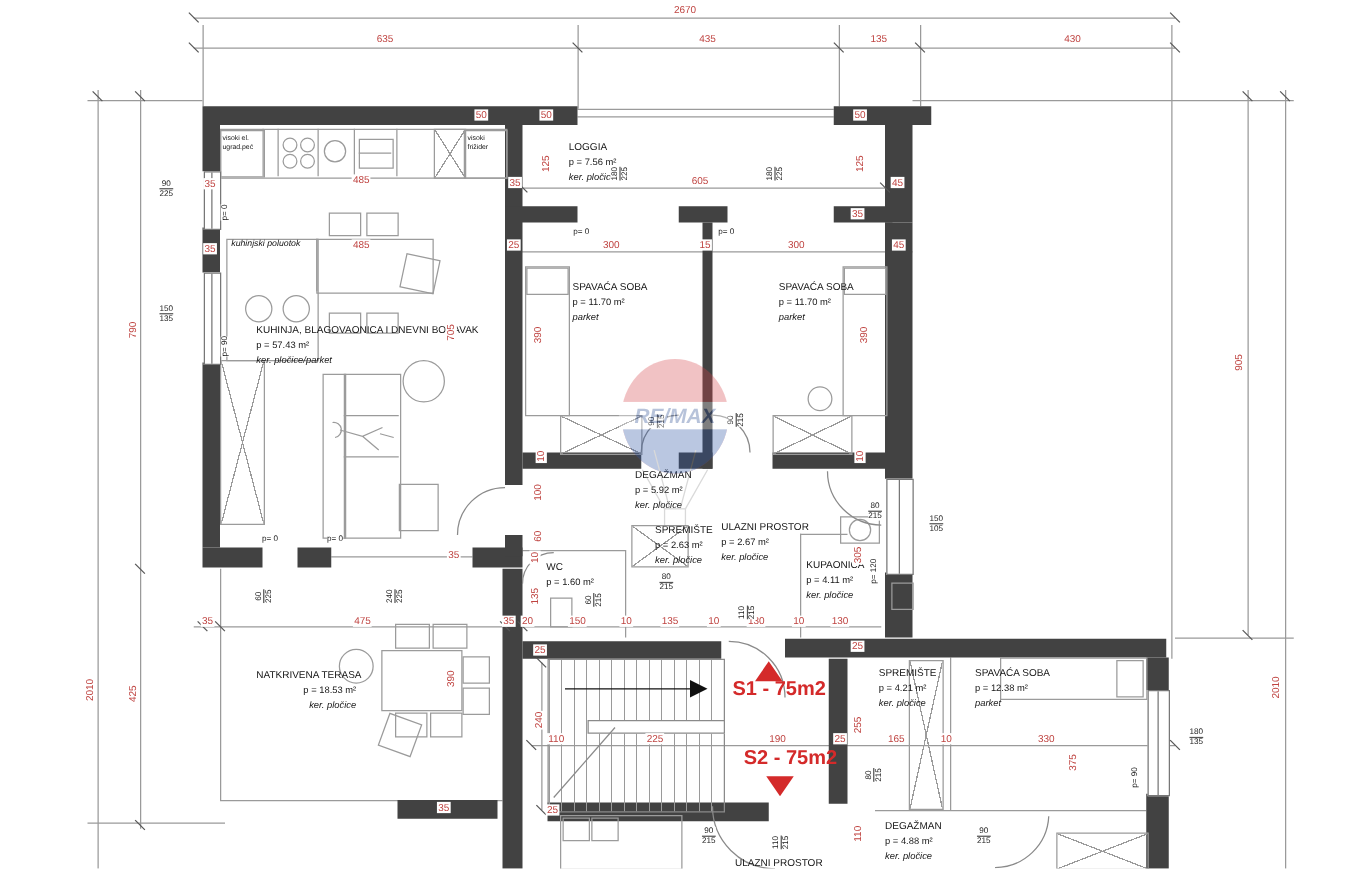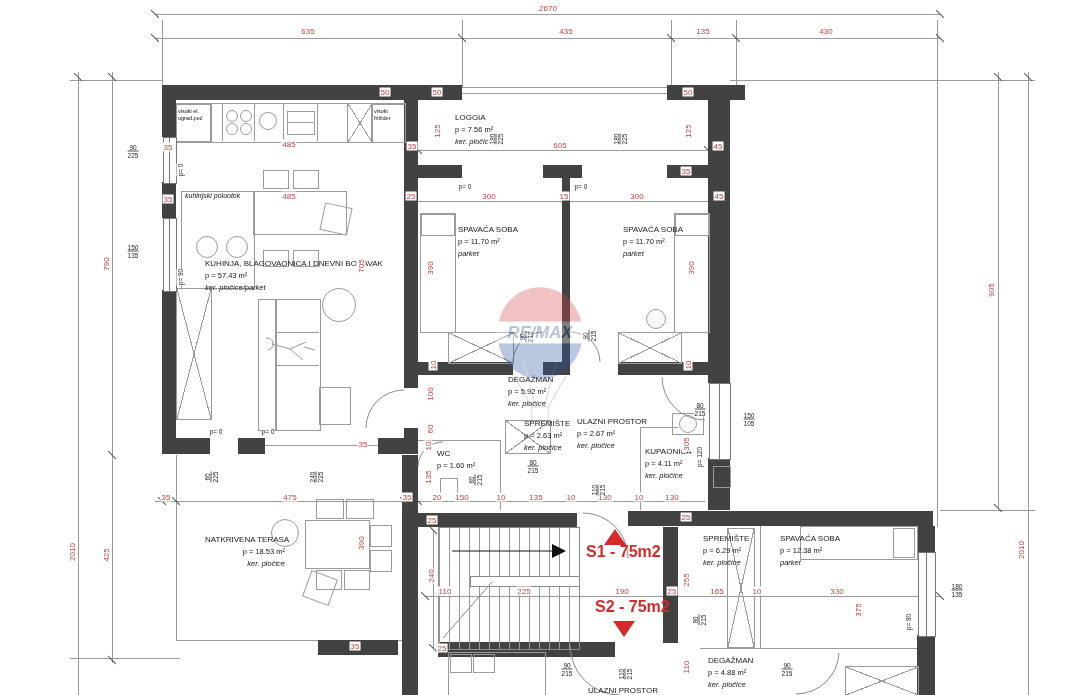--- a/index.html
+++ b/index.html
@@ -228,21 +228,21 @@
     <div class="tick" style="left: 418px; top: 150px;"></div>
     <div class="tick" style="left: 708px; top: 150px;"></div>
     <div class="tick" style="left: 433px; top: 530px;"></div>
     <div class="tick" style="left: 433px; top: 648px;"></div>
     <div class="tick" style="left: 425px; top: 596px;"></div>
     <div class="tick" style="left: 940px; top: 596px;"></div>
     <div class="rdim" style="left: 548px; top: 8px;">2670</div>
     <div class="rdim" style="left: 308px; top: 31px;">635</div>
     <div class="rdim" style="left: 566px; top: 31px;">435</div>
     <div class="rdim" style="left: 703px; top: 31px;">135</div>
-    <div class="rdim" style="left: 826px; top: 31px;">430</div>
+    <div class="rdim" style="left: 858px; top: 31px;">430</div>
     <div class="rdim rot" style="left: 72px; top: 552px;">2010</div>
     <div class="rdim rot" style="left: 106px; top: 264px;">790</div>
     <div class="rdim rot" style="left: 106px; top: 555px;">425</div>
     <div class="rdim rot" style="left: 991px; top: 290px;">905</div>
     <div class="rdim rot" style="left: 1021px; top: 550px;">2010</div>
     <div class="rdim" style="left: 289px; top: 144px;">485</div>
     <div class="rdim" style="left: 289px; top: 196px;">485</div>
     <div class="rdim rot" style="left: 361px; top: 266px;">705</div>
     <div class="rdim" style="left: 168px; top: 147px;">35</div>
     <div class="rdim" style="left: 168px; top: 199px;">35</div>
@@ -265,21 +265,21 @@
     <div class="rdim rot" style="left: 433px; top: 365px;">10</div>
     <div class="rdim rot" style="left: 688px; top: 365px;">10</div>
     <div class="rdim" style="left: 363px; top: 444px;">35</div>
     <div class="rdim rot" style="left: 430px; top: 394px;">100</div>
     <div class="rdim rot" style="left: 430px; top: 429px;">60</div>
     <div class="rdim rot" style="left: 428px; top: 446px;">10</div>
     <div class="rdim rot" style="left: 428px; top: 477px;">135</div>
     <div class="rdim" style="left: 166px; top: 497px;">35</div>
     <div class="rdim" style="left: 290px; top: 497px;">475</div>
     <div class="rdim" style="left: 407px; top: 497px;">35</div>
-    <div class="rdim" style="left: 437px; top: 497px;">20</div>
+    <div class="rdim" style="left: 422px; top: 497px;">20</div>
     <div class="rdim" style="left: 462px; top: 497px;">150</div>
     <div class="rdim" style="left: 501px; top: 497px;">10</div>
     <div class="rdim" style="left: 536px; top: 497px;">135</div>
     <div class="rdim" style="left: 571px; top: 497px;">10</div>
     <div class="rdim" style="left: 605px; top: 497px;">130</div>
     <div class="rdim" style="left: 639px; top: 497px;">10</div>
     <div class="rdim" style="left: 672px; top: 497px;">130</div>
     <div class="rdim rot" style="left: 686px; top: 444px;">305</div>
     <div class="rdim rot" style="left: 361px; top: 543px;">390</div>
     <div class="rdim" style="left: 432px; top: 520px;">25</div>
@@ -367,21 +367,21 @@
       <span class="ar">p = 4.11 m²</span>
       <span class="fl">ker. pločice</span>
     </div>
     <div class="room right" style="left: 205px; top: 534px; width: 80px;">
       <span class="nm">NATKRIVENA TERASA</span>
       <span class="ar">p = 18.53 m²</span>
       <span class="fl">ker. pločice</span>
     </div>
     <div class="room" style="left: 703px; top: 533px;">
       <span class="nm">SPREMIŠTE</span>
-      <span class="ar">p = 6.29 m²</span>
+      <span class="ar">p = 4.21 m²</span>
       <span class="fl">ker. pločice</span>
     </div>
     <div class="room" style="left: 780px; top: 533px;">
       <span class="nm">SPAVAĆA SOBA</span>
       <span class="ar">p = 12.38 m²</span>
       <span class="fl">parket</span>
     </div>
     <div class="room" style="left: 708px; top: 655px;">
       <span class="nm">DEGAŽMAN</span>
       <span class="ar">p = 4.88 m²</span>

